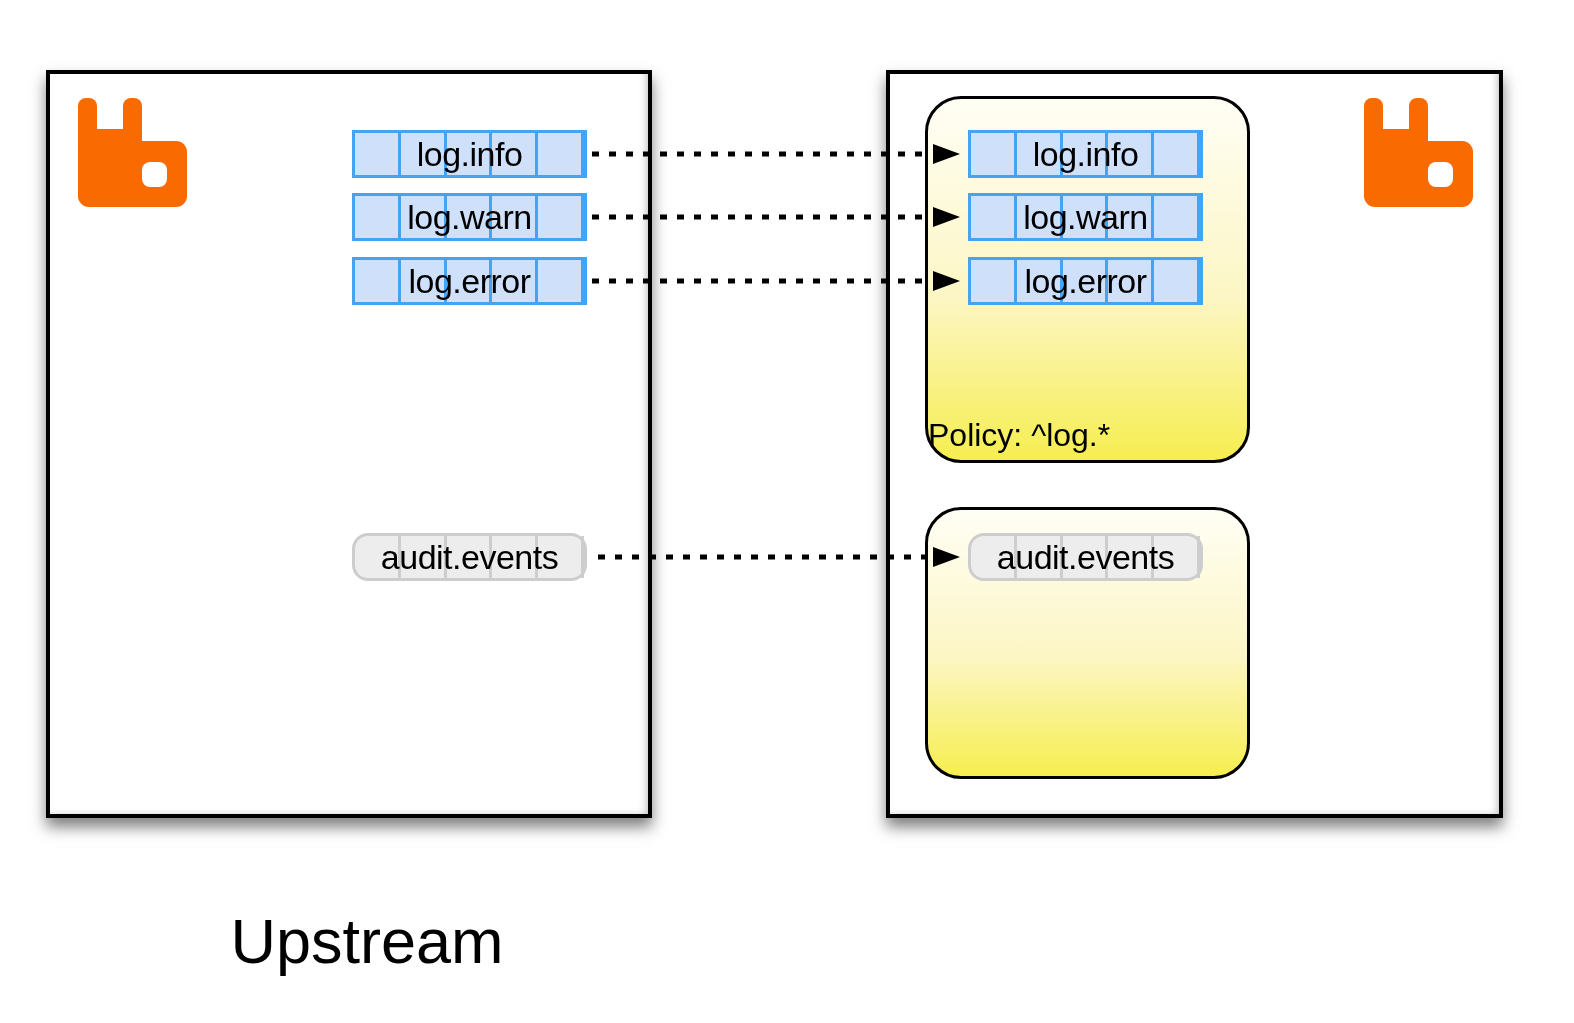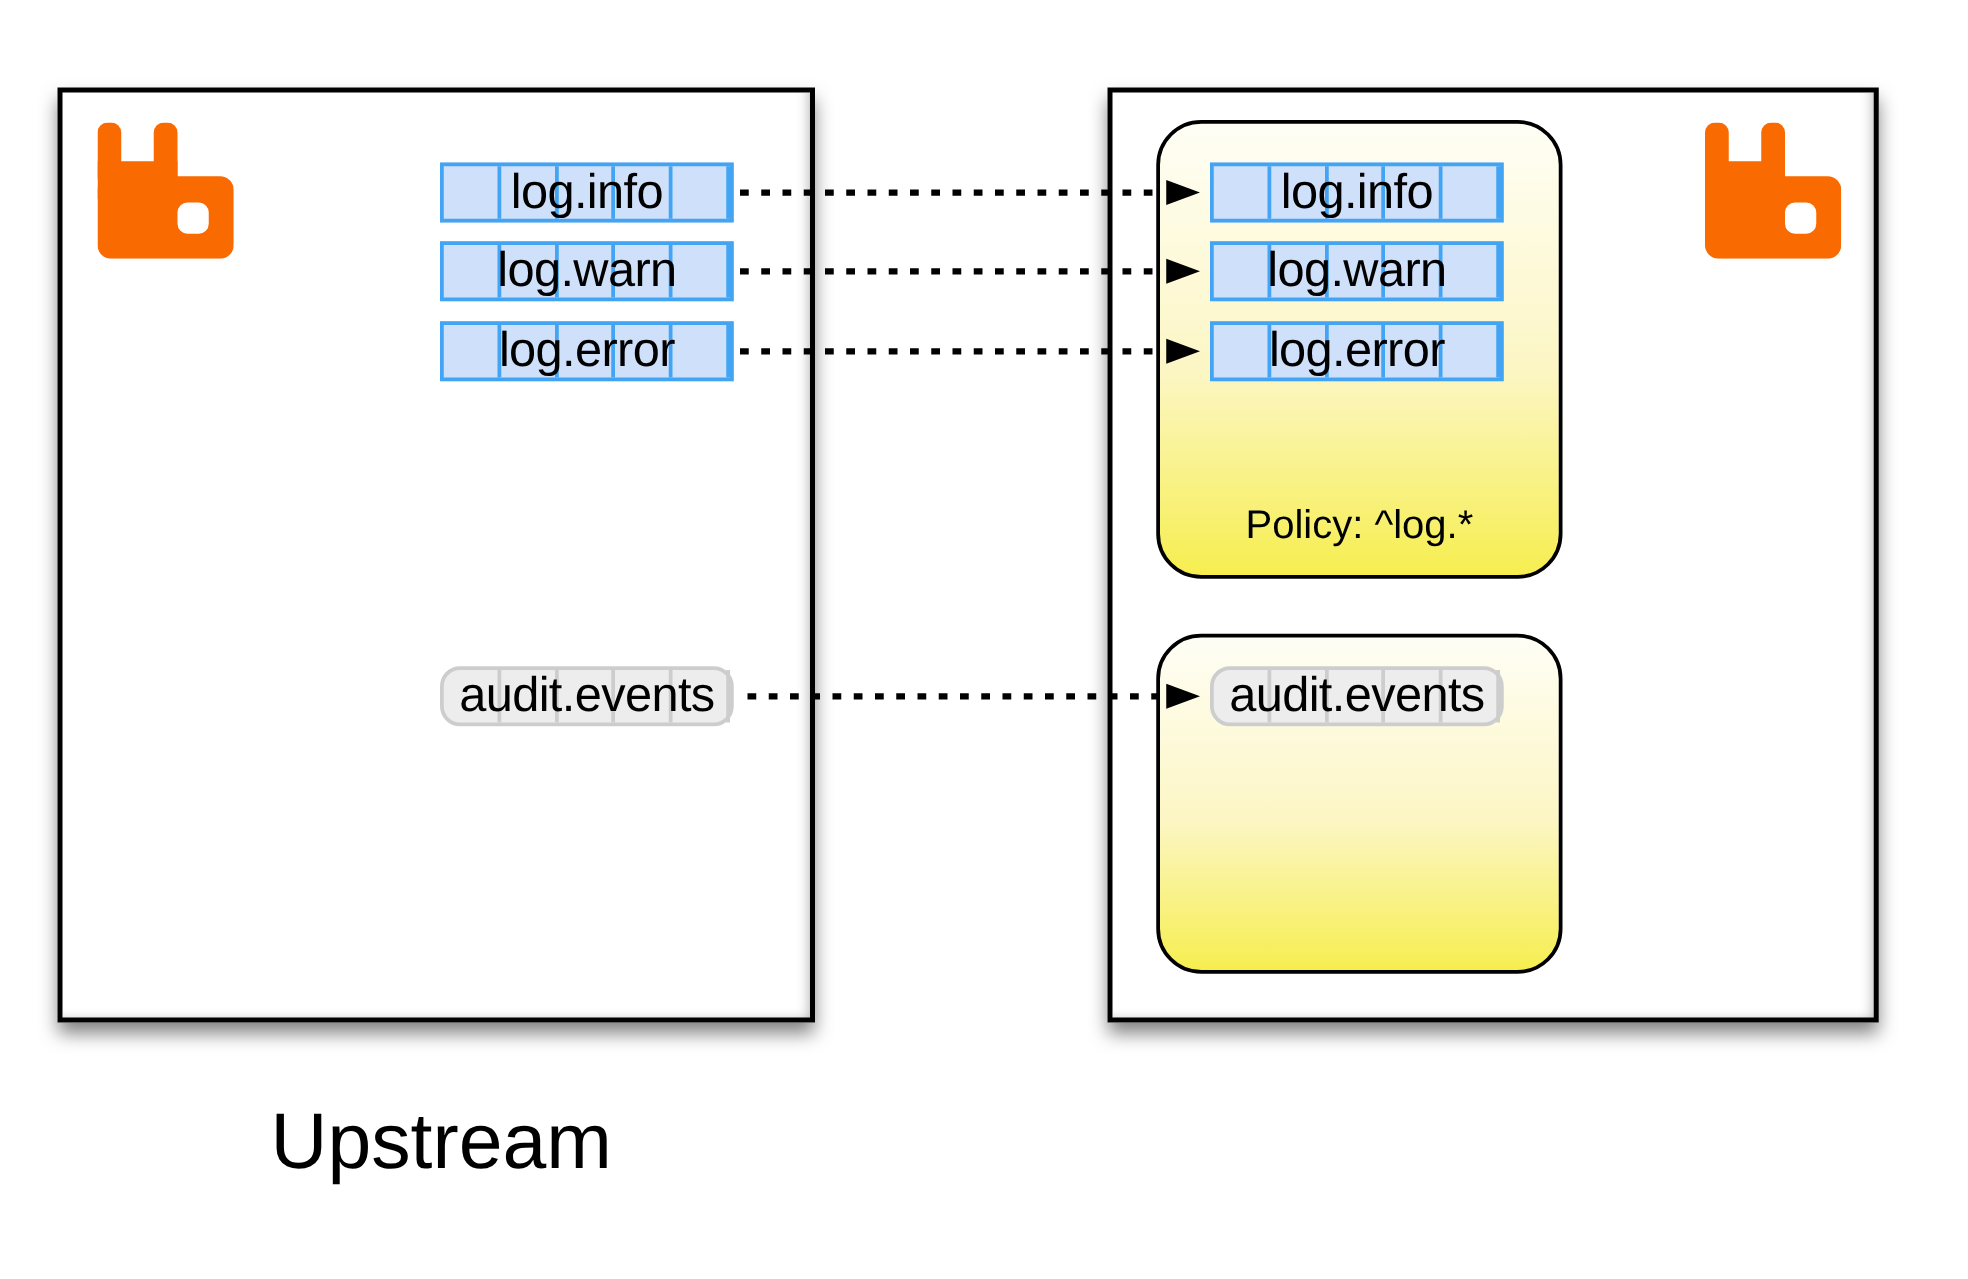--- a/index.html
+++ b/index.html
@@ -25,21 +25,21 @@
   }
   .queue.blue { background:var(--queue-log-fill,#CFE0FA); border-color:var(--queue-log-border,#42A4F2); }
   .queue.gray { background:var(--queue-audit-fill,#EDEDED); border-color:var(--queue-audit-border,#CDCDCD);border-radius:16px; }
   .queue .seg { flex:1 1 0; }
   .queue.blue .seg { border-right:3px solid var(--queue-log-border,#42A4F2); }
   .queue.gray .seg { border-right:3px solid var(--queue-audit-border,#CDCDCD); }
   .queue .seg:last-child { border-right:none; }
   .qlabel {
     position:absolute; left:0; top:0; right:0; bottom:0;
     display:flex; align-items:center; justify-content:center;
-    font-size:39px; color:#000; letter-spacing:-0.5px; white-space:nowrap;
+    font-size:34px; color:#000; letter-spacing:-0.5px; white-space:nowrap;
   }
 
   
   .uq1 { left:302px; top:56px;  }
   .uq2 { left:302px; top:119px; }
   .uq3 { left:302px; top:183px; }
   .uq4 { left:302px; top:459px; }
 
   .policy {
     position:absolute; box-sizing:border-box; left:35px; width:325px;
@@ -50,31 +50,31 @@
       var(--policy-gradient-bottom,#F6EE4F) 100%);
   }
   .policy-log   { top:22px;  height:367px; }
   .policy-audit { top:433px; height:272px; }
   .policy .queue { left:40px; }
   .dq1 { top:31px; }
   .dq2 { top:94px; }
   .dq3 { top:158px; }
   .dq4 { top:23px; }
   .policy-label {
-    position:absolute; left:0; right:0; bottom:22px;
-    text-align:center; font-size:32px; color:#000; white-space:nowrap;
+    position:absolute; left:0; right:0; bottom:6px;
+    font-size:32px; color:#000; white-space:nowrap;
   }
 
   .links-overlay { position:absolute; left:0; top:0; z-index:5; pointer-events:none; }
 
   .title {
     position:absolute; top:874px; height:78px; line-height:78px;
     text-align:center; font-size:63px; color:#000; white-space:nowrap;
   }
-  .upstream-title   { left:50px;  width:606px; }
+  .upstream-title   { left:64px;  width:606px;margin-top:28px; }
   .downstream-title { left:886px; width:617px; }
 </style>
 </head>
 <body>
 
 <div class="canvas">
 
   <div class="broker upstream-box">
     <svg class="rabbit rabbit-up" viewBox="0 0 109 109" width="109" height="109">
       <g fill="currentColor">

